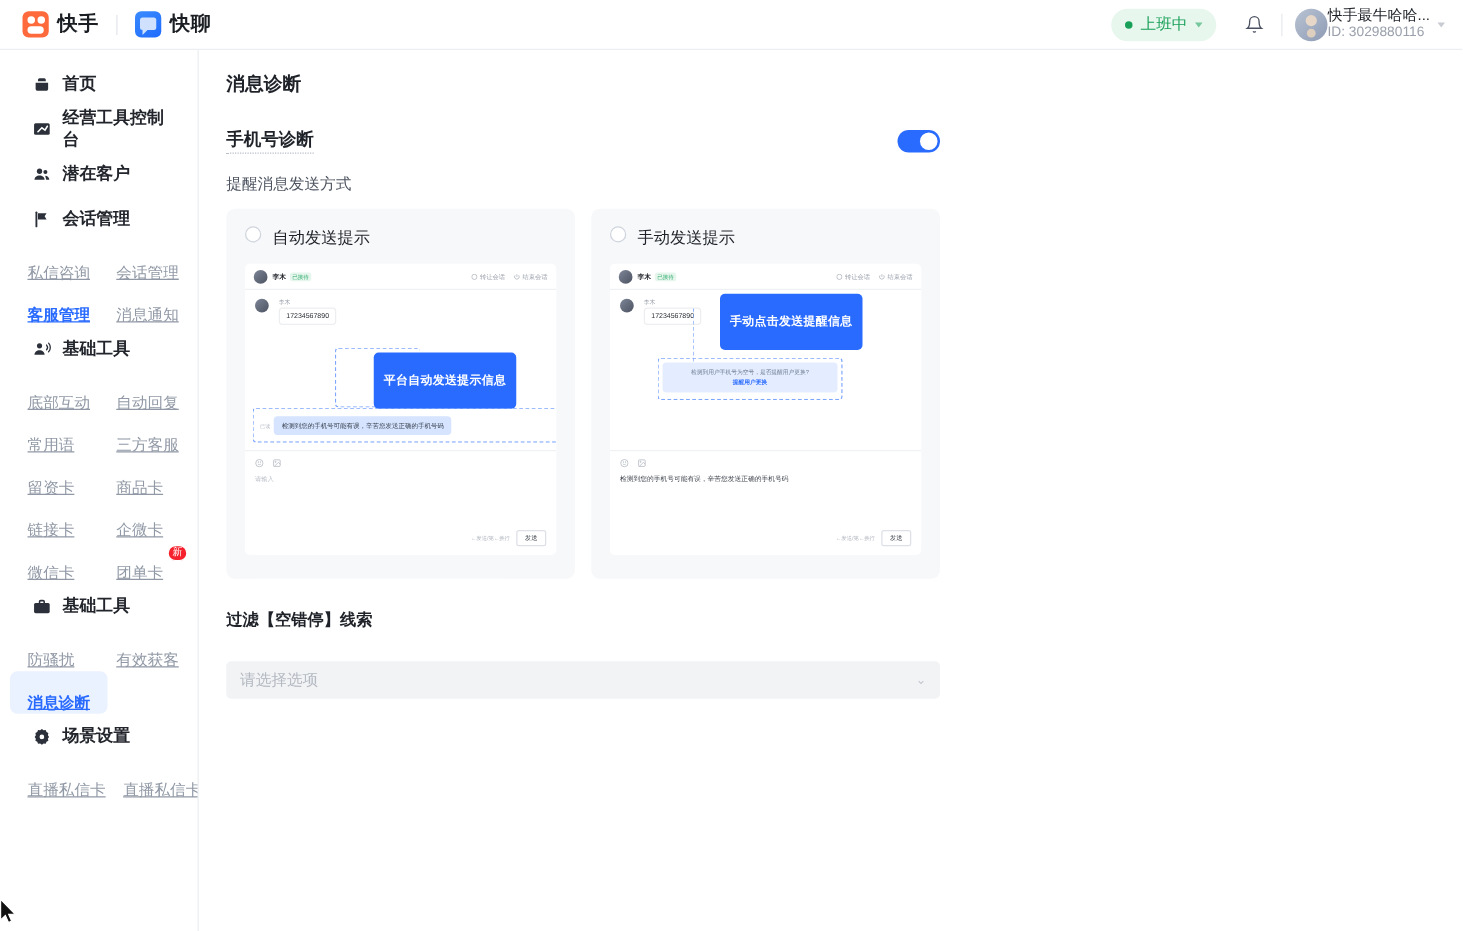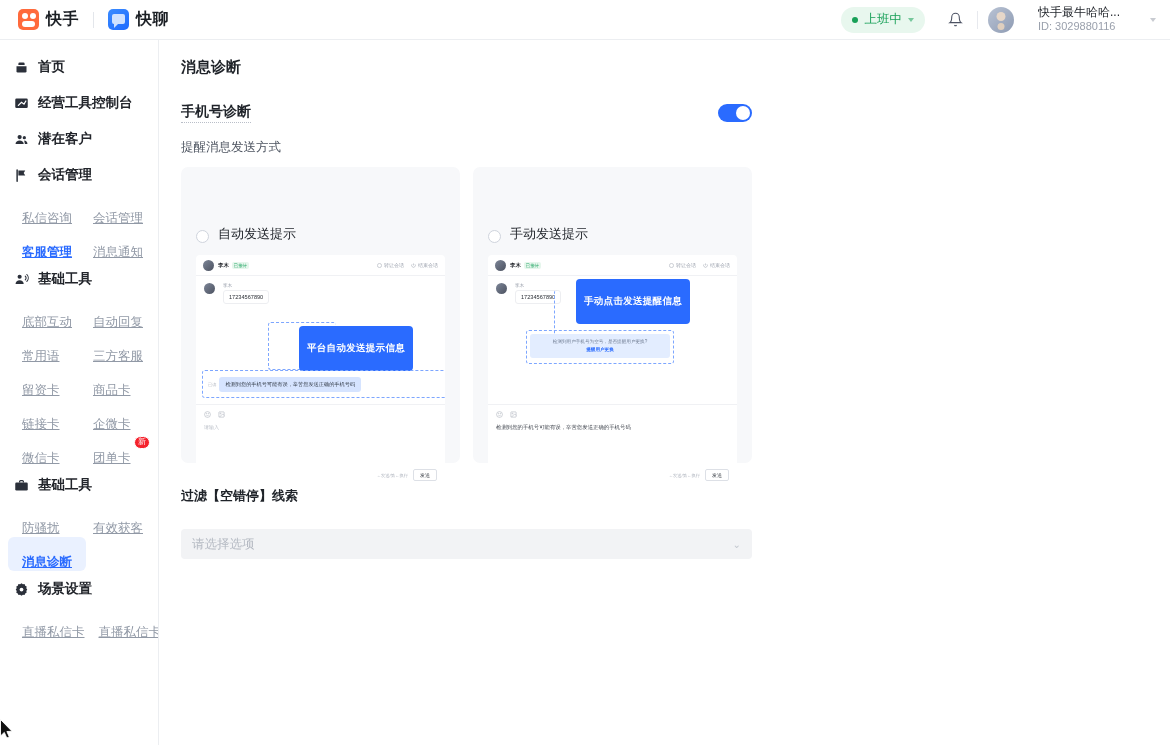--- a/index.html
+++ b/index.html
@@ -62,21 +62,21 @@
   .caret-down {
     width: 0; height: 0; border-left: 3.5px solid transparent;
     border-right: 3.5px solid transparent; border-top: 4px solid currentColor;
     opacity: .55;
   }
   .bell-btn {
     width: 34px; height: 34px; display: flex; align-items: center; justify-content: center;
     margin-left: 14px; cursor: pointer; color: #4b5162;
   }
   .divider-v { width: 1px; height: 18px; background: #e7e9ee; margin: 0 10px 0 4px; }
-  .user-box { display: flex; align-items: center; gap: 24px; cursor: pointer; }
+  .user-box { display: flex; align-items: center; gap: 0; cursor: pointer; }
   .avatar {
     width: 26px; height: 26px; border-radius: 50%;
     background: linear-gradient(135deg,#b9c3d4,#8e9bb3);
     position: relative; overflow: hidden; flex: none;
     filter: blur(0.4px);
   }
   .avatar::after {
     content: ""; position: absolute; left: 50%; top: 5px;
     transform: translateX(-50%);
     width: 9px; height: 9px; border-radius: 50%; background: #e6d7c9;
@@ -91,21 +91,21 @@
   .body-wrap { flex: 1; display: flex; min-height: 0; }
 
   
   .sidebar {
     width: 159px; min-width: 159px; background: #ffffff;
     border-right: 1px solid #eceef1;
     padding-top: 9px; overflow: hidden; position: relative;
   }
   .nav-group {
     display: flex; align-items: center; gap: 9px;
-    height: 36px; padding: 0 14px; cursor: pointer;
+    height: 36px; padding: 0 26px; cursor: pointer;
     font-size: 13.5px; font-weight: bold; color: #22252b;
   }
   .nav-icon { width: 15px; height: 15px; flex: none; color: #2b303a; display: flex; align-items: center; justify-content: center; }
   .subrow { display: flex; padding: 0 8px; }
   .subitem {
     flex: 1 1 0; height: 34px; display: flex; align-items: flex-end;
     padding-left: 14px; font-size: 12.5px; color: #9199a6;
     cursor: pointer; border-radius: 6px; position: relative;
     white-space: nowrap;
     text-decoration: underline;
@@ -138,21 +138,21 @@
     position: absolute; top: 2px; right: 2px; width: 14px; height: 14px;
     border-radius: 50%; background: #fff;
   }
   .field-label { font-size: 12.5px; color: #4e5561; margin-bottom: 11px; }
 
   .options-row { display: flex; gap: 13px; }
   .opt-card {
     width: 279px; height: 296px; background: #f7f8fa;
     border-radius: 7px; padding: 14px 15px;
   }
-  .opt-head { display: flex; align-items: flex-end; gap: 9px; margin-bottom: 12px; margin-top: 44px; }
+  .opt-head { display: flex; align-items: flex-start; gap: 9px; margin-bottom: 12px; }
   .radio {
     width: 13px; height: 13px; border-radius: 50%;
     border: 1px solid #cfd4dd; background: #fff; flex: none; cursor: pointer;
   }
   .opt-label { font-size: 13px; color: #1f2329; }
 
   
   .chat-mock {
     width: 100%; height: 233px; background: #fff;
     border-radius: 4px; position: relative; overflow: hidden;

